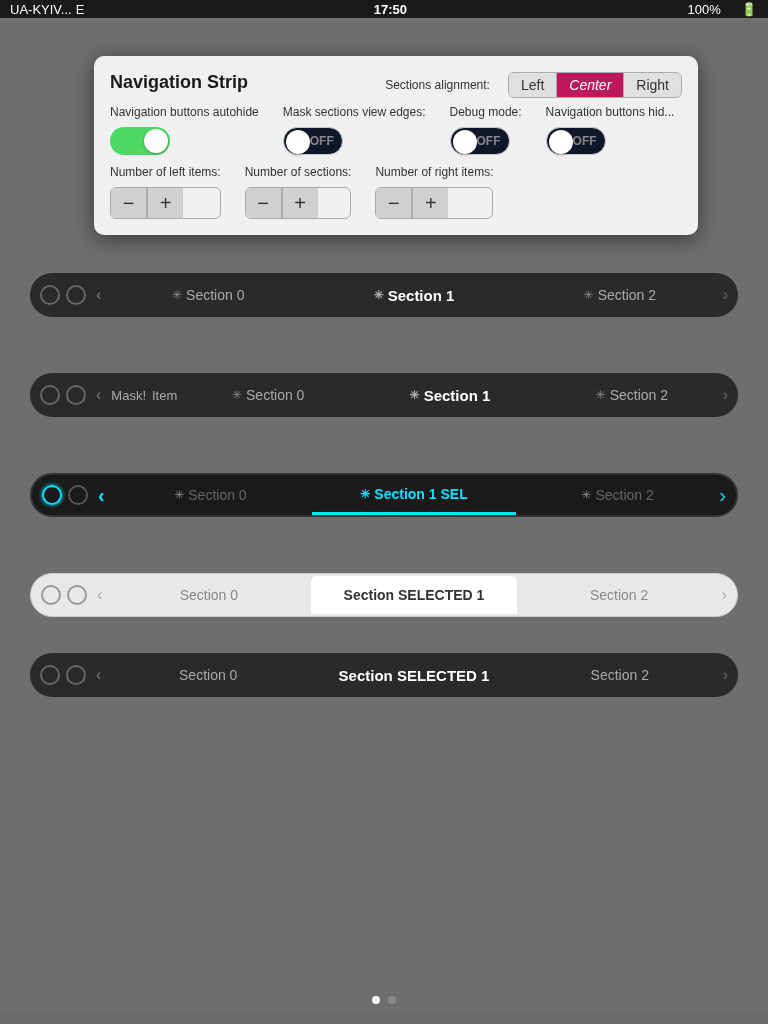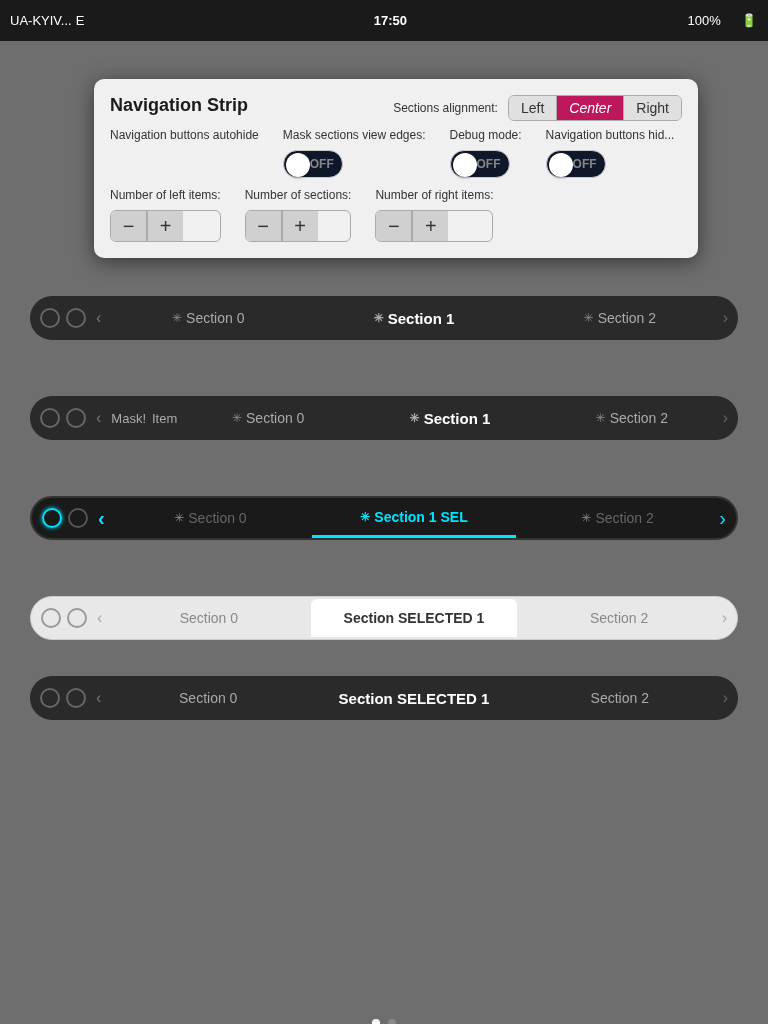--- a/index.html
+++ b/index.html
@@ -8,21 +8,21 @@
       height: 1024px;
       background: #6b6b6b;
       font-family: -apple-system, Helvetica, Arial, sans-serif;
       overflow: hidden;
       position: relative;
     }
 
     
     .status-bar {
       width: 768px;
-      height: 41px;
+      height: 18px;
       background: #1a1a1a;
       display: flex;
       align-items: center;
       justify-content: space-between;
       padding: 0 10px;
       color: white;
       font-size: 13px;
       font-weight: 500;
     }
     .status-bar-left { display: flex; align-items: center; gap: 4px; }
@@ -60,21 +60,21 @@
       font-size: 12px;
       color: #333;
       margin-bottom: 4px;
     }
     .alignment-group {
       position: absolute;
       top: 16px;
       right: 16px;
       display: flex;
       align-items: center;
-      gap: 4px;
+      gap: 12px;
     }
     .alignment-label {
       font-size: 12px;
       color: #333;
       margin-right: 6px;
     }
     .alignment-buttons {
       display: flex;
       border: 1px solid #aaa;
       border-radius: 6px;
@@ -339,20 +339,26 @@
         <button class="alignment-btn">Left</button>
         <button class="alignment-btn active">Center</button>
         <button class="alignment-btn">Right</button>
       </div>
     </div>
 
     <div style="display:flex; gap:24px; margin-top:8px; flex-wrap:wrap;">
 
       <div class="control-group">
         <span class="settings-label">Navigation buttons autohide</span>
+        <div class="toggle-container">
+          <div class="toggle toggle-on">
+            <div class="toggle-knob"></div>
+            <span class="toggle-label">ON</span>
+          </div>
+        </div>
       </div>
 
       <div class="control-group">
         <span class="settings-label">Mask sections view edges:</span>
         <div class="toggle-container">
           <div class="toggle toggle-off">
             <div class="toggle-knob"></div>
             <span class="toggle-label">OFF</span>
           </div>
         </div>

